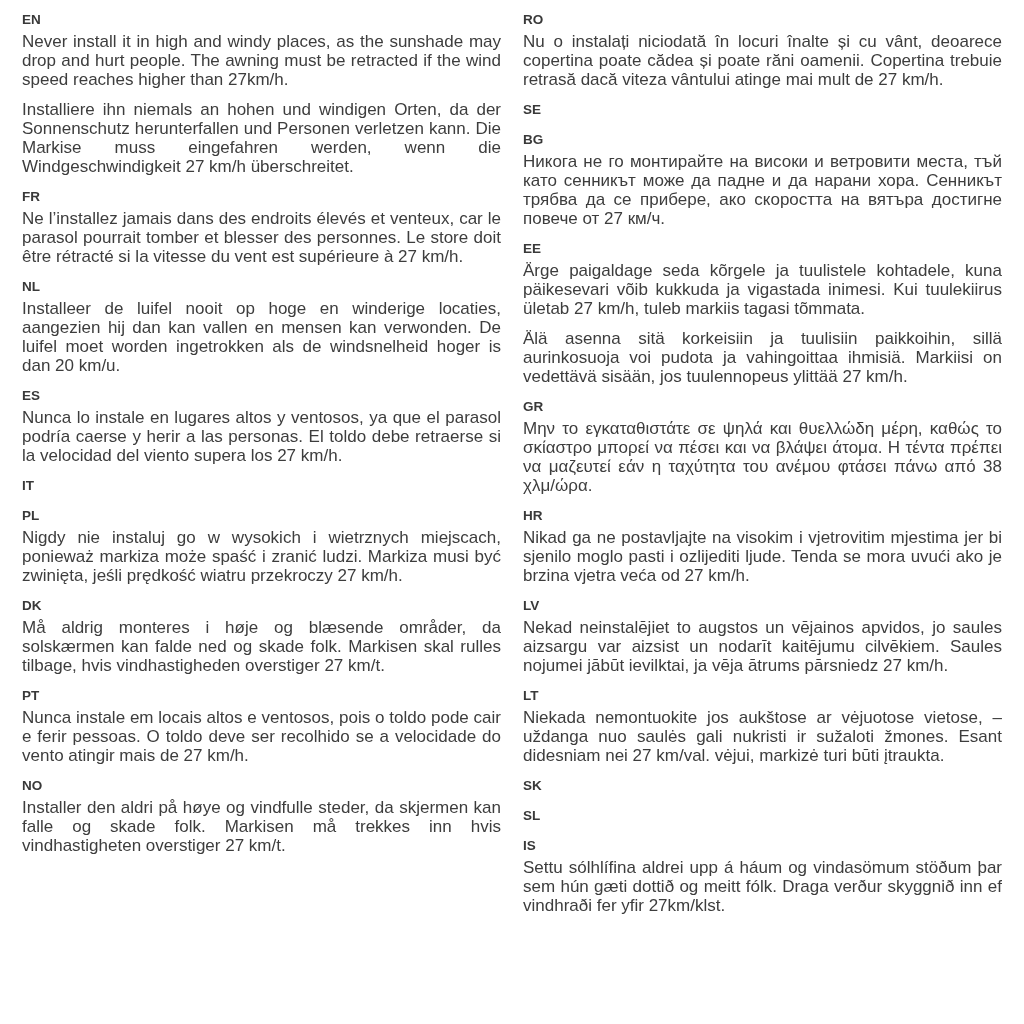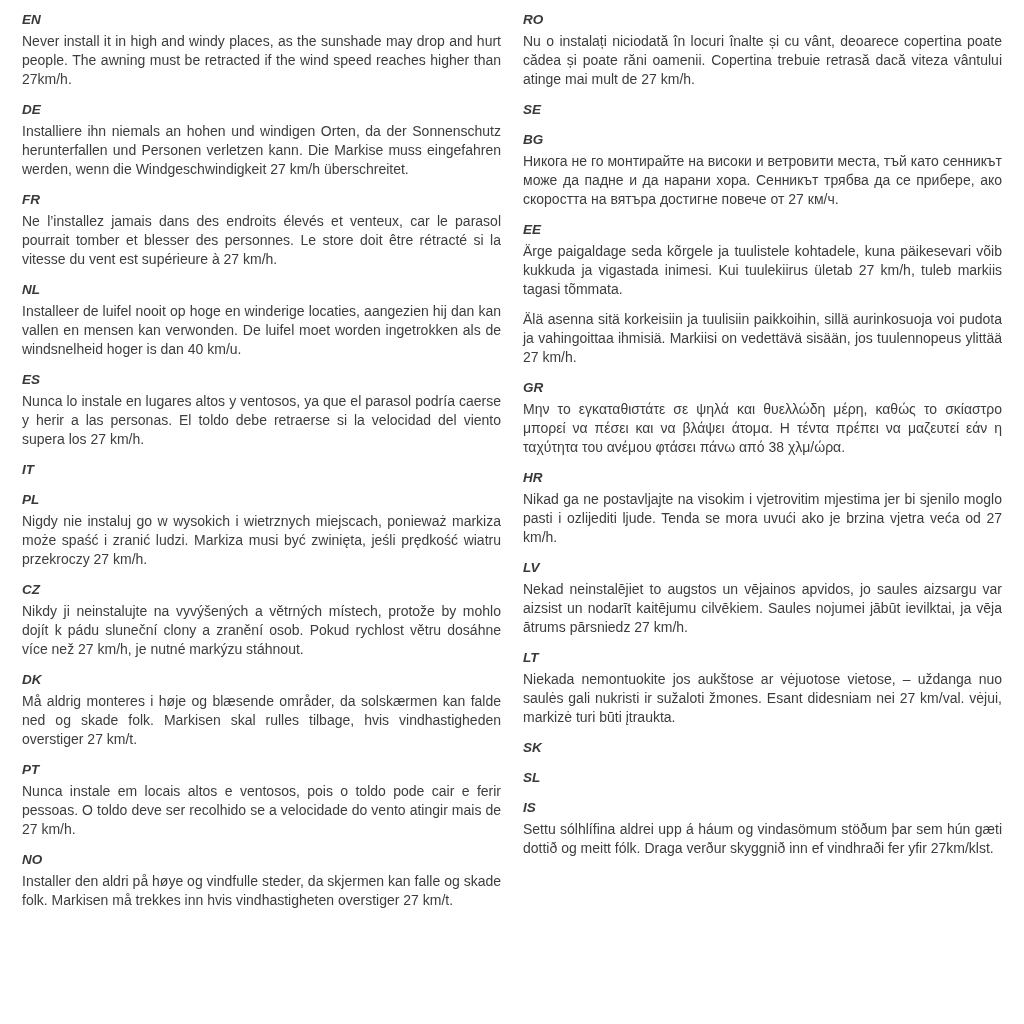--- a/index.html
+++ b/index.html
@@ -29,66 +29,60 @@
   .lang-section {
     margin: 0 0 11px 0;
   }
   .lang-code {
     margin: 0 0 3px 0;
     padding: 0;
     font-size: 13.5px;
     font-weight: bold;
     color: #393939;
     line-height: 19px;
-    font-style: italic;
   }
   .lang-text {
     margin: 0;
     padding: 0;
-    font-size: 14px;
+    font-size: 17px;
     line-height: 19px;
     text-align: justify;
     color: #3d3d3d;
   }
 </style>
 </head>
 <body>
 
 <div class="page">
   <div class="column">
       <section class="lang-section">
         <h3 class="lang-code">EN</h3>
         <p class="lang-text">Never install it in high and windy places, as the sunshade may drop and hurt people. The awning must be retracted if the wind speed reaches higher than 27km/h.</p>
       </section>
       <section class="lang-section">
-        <h3 class="lang-code">DE</h3>
         <p class="lang-text">Installiere ihn niemals an hohen und windigen Orten, da der Sonnenschutz herunterfallen und Personen verletzen kann. Die Markise muss eingefahren werden, wenn die Windgeschwindigkeit 27 km/h überschreitet.</p>
       </section>
       <section class="lang-section">
         <h3 class="lang-code">FR</h3>
         <p class="lang-text">Ne l’installez jamais dans des endroits élevés et venteux, car le parasol pourrait tomber et blesser des personnes. Le store doit être rétracté si la vitesse du vent est supérieure à 27 km/h.</p>
       </section>
       <section class="lang-section">
         <h3 class="lang-code">NL</h3>
-        <p class="lang-text">Installeer de luifel nooit op hoge en winderige locaties, aangezien hij dan kan vallen en mensen kan verwonden. De luifel moet worden ingetrokken als de windsnelheid hoger is dan 40 km/u.</p>
+        <p class="lang-text">Installeer de luifel nooit op hoge en winderige locaties, aangezien hij dan kan vallen en mensen kan verwonden. De luifel moet worden ingetrokken als de windsnelheid hoger is dan 20 km/u.</p>
       </section>
       <section class="lang-section">
         <h3 class="lang-code">ES</h3>
         <p class="lang-text">Nunca lo instale en lugares altos y ventosos, ya que el parasol podría caerse y herir a las personas. El toldo debe retraerse si la velocidad del viento supera los 27 km/h.</p>
       </section>
       <section class="lang-section">
         <h3 class="lang-code">IT</h3>
       </section>
       <section class="lang-section">
         <h3 class="lang-code">PL</h3>
         <p class="lang-text">Nigdy nie instaluj go w wysokich i wietrznych miejscach, ponieważ markiza może spaść i zranić ludzi. Markiza musi być zwinięta, jeśli prędkość wiatru przekroczy 27 km/h.</p>
-      </section>
-      <section class="lang-section">
-        <h3 class="lang-code">CZ</h3>
-        <p class="lang-text">Nikdy ji neinstalujte na vyvýšených a větrných místech, protože by mohlo dojít k pádu sluneční clony a zranění osob. Pokud rychlost větru dosáhne více než 27 km/h, je nutné markýzu stáhnout.</p>
       </section>
       <section class="lang-section">
         <h3 class="lang-code">DK</h3>
         <p class="lang-text">Må aldrig monteres i høje og blæsende områder, da solskærmen kan falde ned og skade folk. Markisen skal rulles tilbage, hvis vindhastigheden overstiger 27 km/t.</p>
       </section>
       <section class="lang-section">
         <h3 class="lang-code">PT</h3>
         <p class="lang-text">Nunca instale em locais altos e ventosos, pois o toldo pode cair e ferir pessoas. O toldo deve ser recolhido se a velocidade do vento atingir mais de 27 km/h.</p>
       </section>
       <section class="lang-section">

